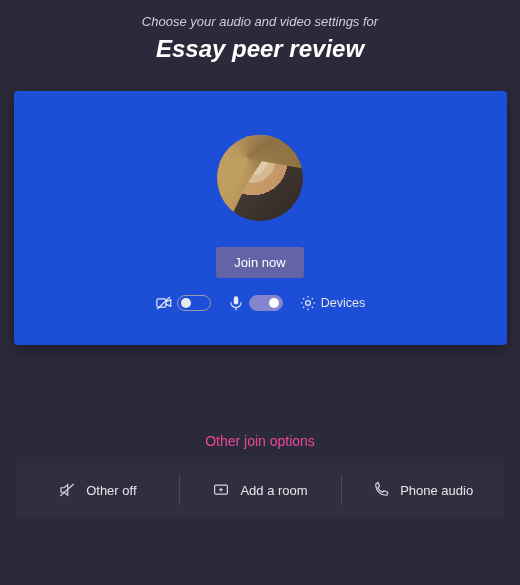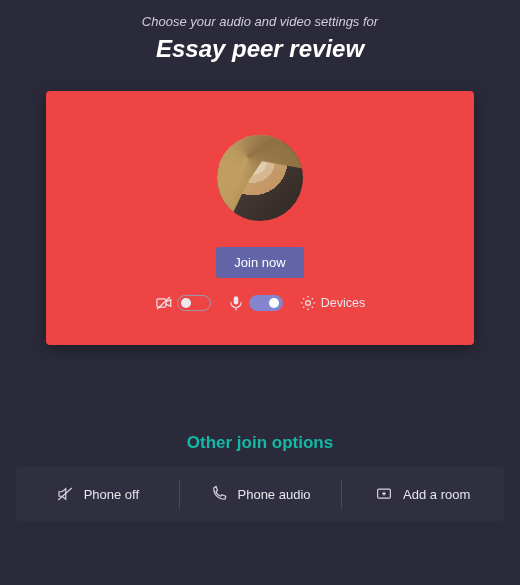--- a/index.html
+++ b/index.html
@@ -10,23 +10,23 @@
       color: #fff;
       overflow: hidden;
     }
     .container { width: 100%; height: 100%; padding: 14px 8px 0; }
     .header { text-align: center; font-style: italic; }
     .header .sub { font-size: 13px; color: #d0cfd8; font-weight: 400; }
     .header .title { font-size: 24px; font-weight: 700; margin-top: 6px; }
 
     .preview {
       margin: 28px auto 0;
-      width: 428px;
+      width: 493px;
       height: 254px;
-      background: #ef4444;
+      background: #1d4ed8;
       border-radius: 4px;
       box-shadow: 0 4px 14px rgba(0,0,0,0.35);
       display: flex;
       flex-direction: column;
       align-items: center;
       padding-top: 44px;
     }
     .avatar {
       width: 86px; height: 86px; border-radius: 50%;
       background: radial-gradient(circle at 42% 30%, #f4dcb8 0 18%, #e7c79a 18% 28%, #d9a56a 28% 44%, #3b2f2a 44% 100%);
@@ -66,21 +66,21 @@
     .toggle .knob {
       position:absolute; top:50%; transform: translateY(-50%);
       width: 10px; height: 10px; border-radius: 50%; background: #e8e8ee;
     }
     .toggle.off .knob { left: 3px; }
     .toggle.on { background: #8385cf; border-color: #8385cf; }
     .toggle.on .knob { right: 3px; background: #fff; }
     .devices-label { font-size: 12.5px; color: #e6e6ec; }
 
     .other-section { margin-top: 88px; text-align: center; }
-    .other-title { font-size: 17px; font-weight: 700; color: #14b8a6; }
+    .other-title { font-size: 14px; font-weight: 400; color: #ec4899; }
     .options-row {
       margin: 14px 8px 0;
       height: 54px;
       background: rgba(255,255,255,0.028);
       border-radius: 3px;
       display: flex;
     }
     .opt {
       flex: 1; display:flex; align-items:center; justify-content:center; gap:10px;
       font-size: 13px; color: #e6e6ec; cursor: pointer; position: relative;
@@ -152,39 +152,39 @@
     <div class="other-title">Other join options</div>
     <div class="options-row">
 
       <div class="opt">
         <span class="icon">
           <svg viewBox="0 0 24 24">
               <path d="M4 9h4l5-4v14l-5-4H4z"></path>
               <line x1="3" y1="20" x2="21" y2="4"></line>
             </svg>
         </span>
-        <span>Phone off</span>
-      </div>
-
-      <div class="opt">
-        <span class="icon">
-          <svg viewBox="0 0 24 24">
-              <path d="M5 4c0 9 6 15 15 15l1-4-5-2-2 2c-3-1-5-3-6-6l2-2-2-5z"></path>
-            </svg>
-        </span>
-        <span>Phone audio</span>
+        <span>Other off</span>
       </div>
 
       <div class="opt">
         <span class="icon">
           <svg viewBox="0 0 24 24">
               <rect x="3.5" y="5.5" width="17" height="12" rx="1.5"></rect>
               <line x1="12" y1="9" x2="12" y2="14"></line>
               <line x1="9.5" y1="11.5" x2="14.5" y2="11.5"></line>
             </svg>
         </span>
         <span>Add a room</span>
       </div>
 
+      <div class="opt">
+        <span class="icon">
+          <svg viewBox="0 0 24 24">
+              <path d="M5 4c0 9 6 15 15 15l1-4-5-2-2 2c-3-1-5-3-6-6l2-2-2-5z"></path>
+            </svg>
+        </span>
+        <span>Phone audio</span>
+      </div>
+
     </div>
   </div>
 
 </div>
 
 </body></html>

